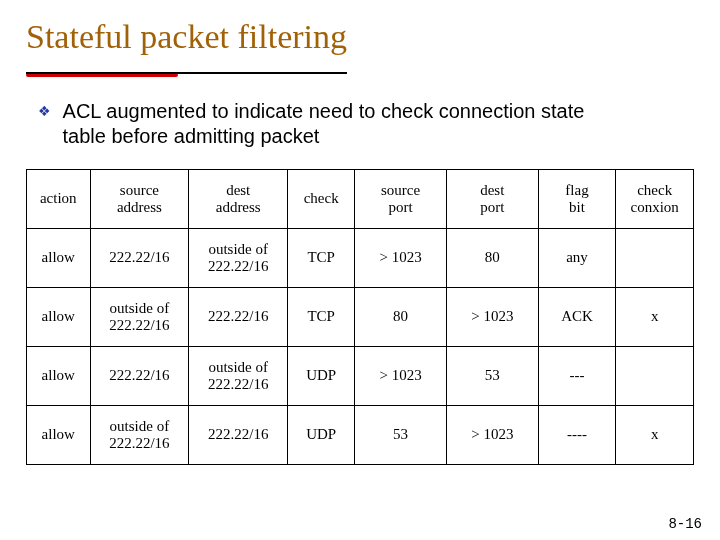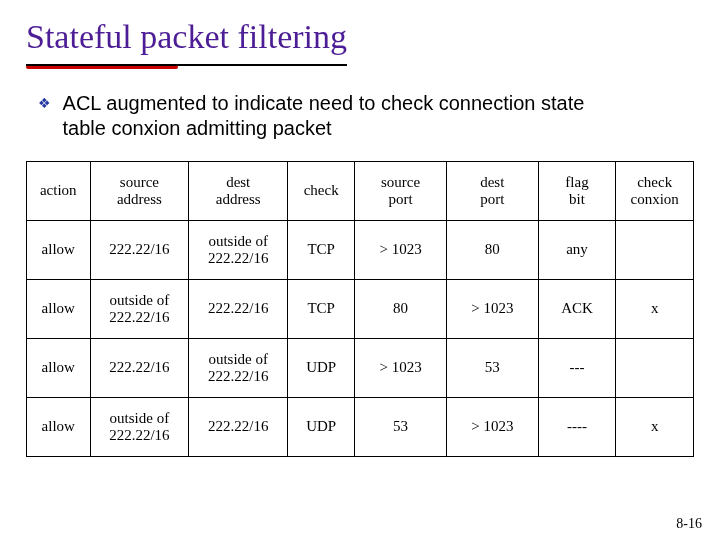--- a/index.html
+++ b/index.html
@@ -11,24 +11,24 @@
     box-sizing:border-box;
   }
   .slide{
     position:absolute;inset:0;
     padding:18px 26px 12px 26px;
     box-sizing:border-box;
   }
   .title{
     font-size:34px;
     font-family:"Times New Roman",Times,serif;
-    color:#4c1d95;
+    color:#a16207;
     border-bottom:2px solid #000;
     display:inline-block;
-    padding-bottom:8px;
+    padding-bottom:16px;
     margin-bottom:0;
   }
   .title-underline{
     height:4px;background:#c00;
     width:152px;
     border-radius:2px;
     margin-top:-1px;
     margin-bottom:22px;
   }
   .bullet-row{
@@ -55,42 +55,42 @@
     text-align:center;
     vertical-align:middle;
     padding:6px 4px;
     height:46px;
     line-height:1.15;
   }
   table.acl th{font-weight:400;}
   .chk{font-family:Arial,Helvetica,sans-serif;font-size:18px;}
   .footer{
     position:absolute;right:18px;bottom:8px;
-    font-family:Liberation Serif, serif;
+    font-family:Liberation Mono, monospace;
     font-size:14px;color:#000;
   }
   col.c0{width:9%;}
   col.c1{width:14%;}
   col.c2{width:14%;}
   col.c3{width:9.5%;}
   col.c4{width:13%;}
   col.c5{width:13%;}
   col.c6{width:11%;}
   col.c7{width:11%;}
 </style>
 </head>
 <body>
 
 <div class="slide">
   <div class="title">Stateful packet filtering</div>
   <div class="title-underline"></div>
 
   <div class="bullet-row">
     <span class="bullet-icon">❖</span>
-    <span class="bullet-text">ACL augmented to indicate need to check connection state table conxion admitting packet</span>
+    <span class="bullet-text">ACL augmented to indicate need to check connection state table before admitting packet</span>
   </div>
 
   <table class="acl">
     <colgroup>
       <col class="c0">
         <col class="c1">
         <col class="c2">
         <col class="c3">
       <col class="c4">
         <col class="c5">

